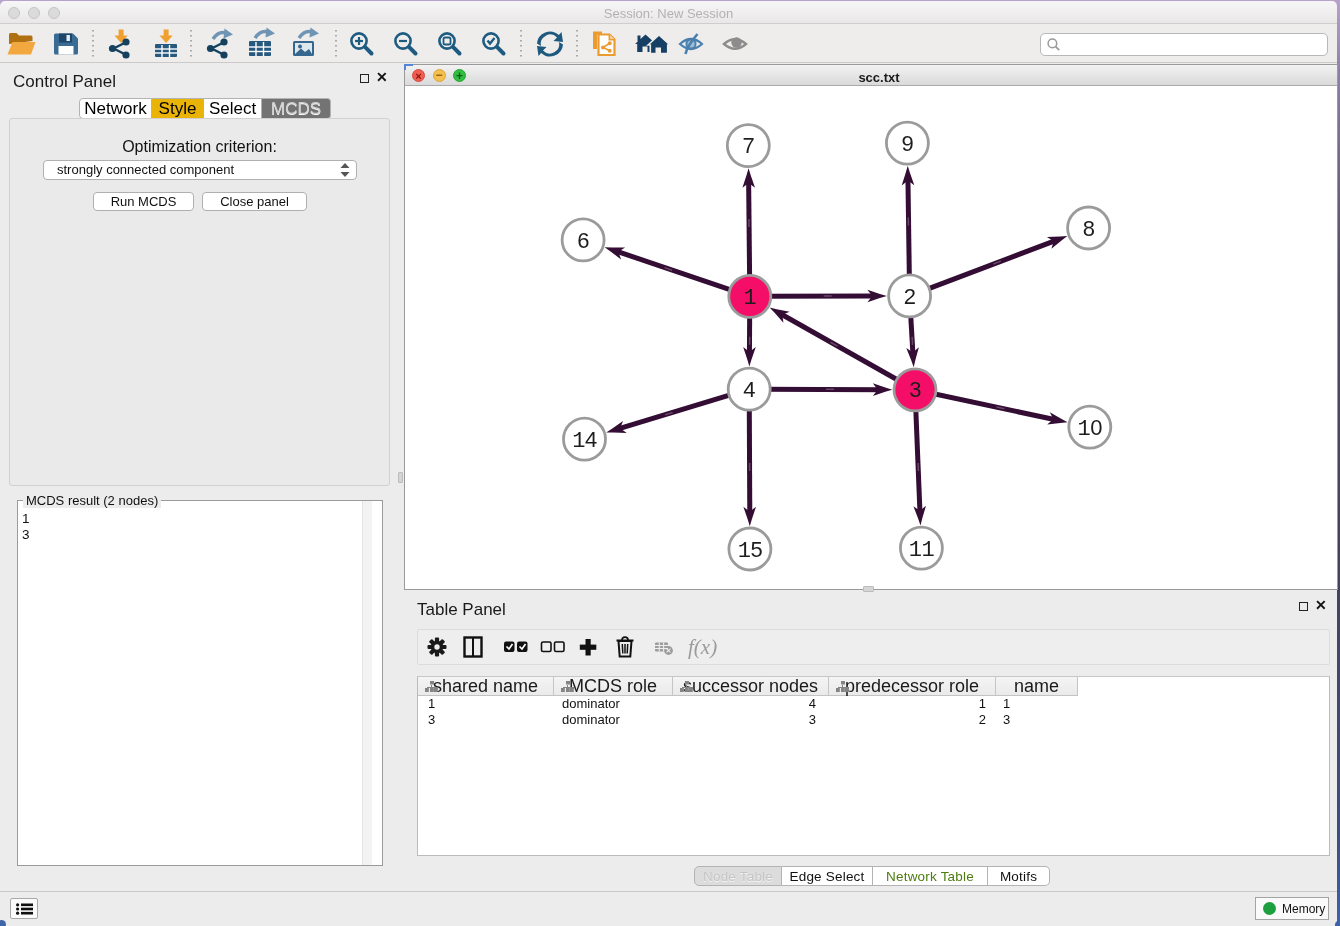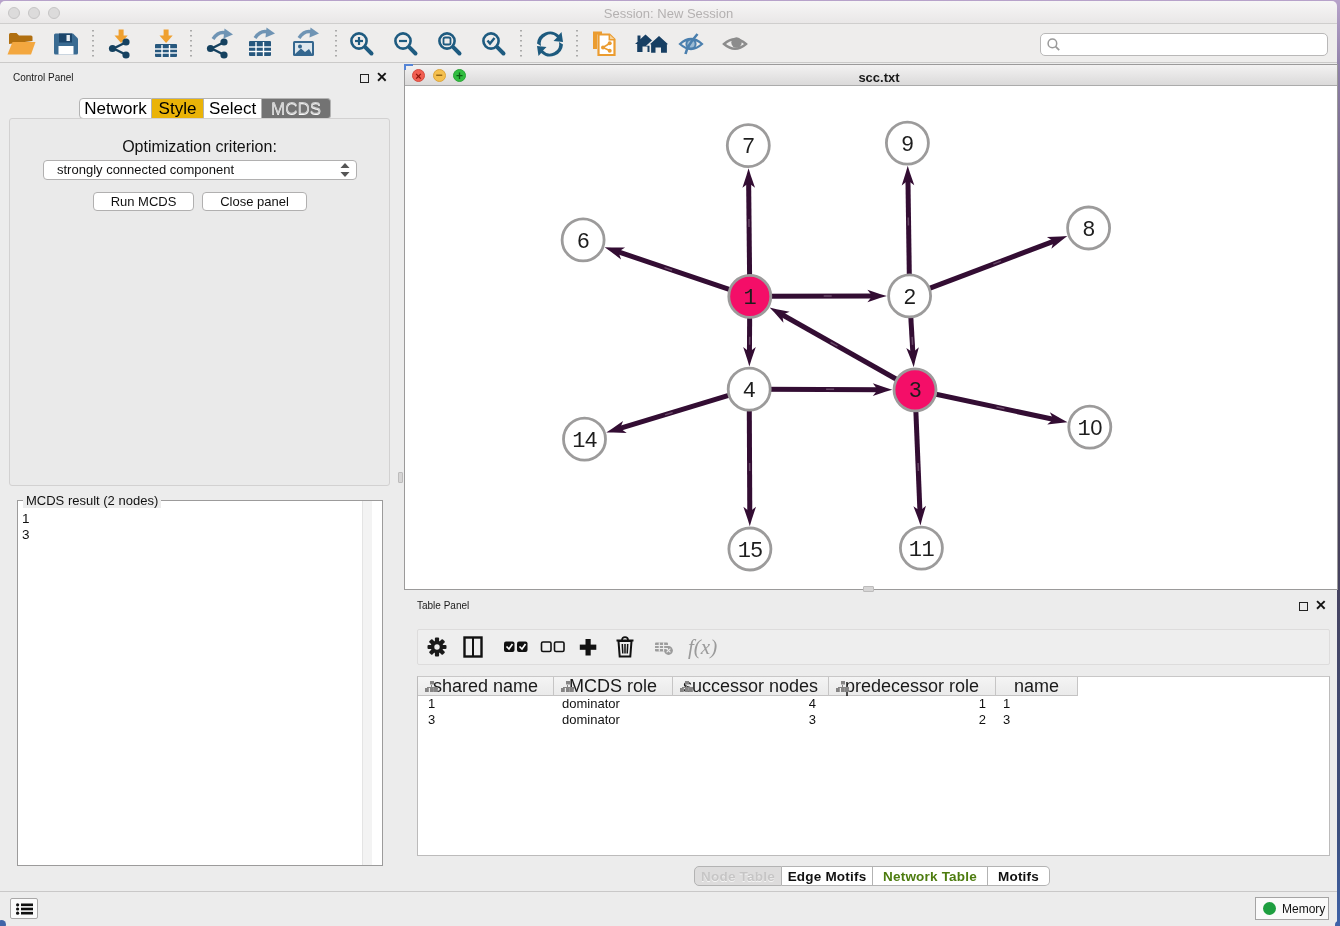--- a/index.html
+++ b/index.html
@@ -1,17 +1,17 @@
 <!DOCTYPE html>
 <html><head><meta charset="utf-8"><style>
 *{margin:0;padding:0;box-sizing:border-box}
 html,body{width:1340px;height:926px;overflow:hidden}
 body{font-family:"Liberation Sans",sans-serif;background:#ececec;position:relative}
 .abs{position:absolute}
-.ttl{font-size:10px;color:#1a1a1a}
+.ttl{font-size:17px;color:#1a1a1a}
 </style></head><body>
 
 <div class="abs" style="left:0;top:0;width:1340px;height:3px;background:#b7a2ca"></div>
 <div class="abs" style="left:0;top:0;width:10px;height:10px;background:#b7a2ca"></div>
 <div class="abs" style="right:0;top:0;width:10px;height:10px;background:#b7a2ca"></div>
 
 <div class="abs" style="left:1337px;top:0;width:3px;height:926px;background:linear-gradient(#b7a2ca 0%,#8d7ea6 8%,#554c66 30%,#47415c 60%,#3c4f7e 90%,#3f62a8 100%)"></div>
 
 <div class="abs" style="left:0;top:1px;width:1337px;height:23px;background:linear-gradient(#f7f6f6,#e9e7e7);border-radius:5px 5px 0 0;border-bottom:1px solid #cfcecd"></div>
 <div class="abs" style="left:8px;top:7px;width:12px;height:12px;border-radius:50%;background:#dcdbdb;border:1px solid #c6c5c5"></div>
@@ -352,23 +352,23 @@
  <div style="width:82px;padding-left:7px">1</div>
 </div>
 <div class="abs" style="left:418px;top:712px;height:16px;display:flex;font-size:13px;color:#111;line-height:16px">
  <div style="width:136px;padding-left:10px">3</div>
  <div style="width:119px;padding-left:8px">dominator</div>
  <div style="width:156px;padding-right:13px;text-align:right">3</div>
  <div style="width:167px;padding-right:10px;text-align:right">2</div>
  <div style="width:82px;padding-left:7px">3</div>
 </div>
 
-<div class="abs" style="left:694px;top:866px;height:20px;display:flex;font-size:13.5px;font-weight:bold;letter-spacing:0.2px">
+<div class="abs" style="left:694px;top:866px;height:20px;display:flex;font-size:13.5px;font-weight:normal;letter-spacing:0.2px">
  <div style="width:88px;background:#dddcdc;border:1px solid #b3b3b3;border-radius:5px 0 0 5px;display:flex;align-items:center;justify-content:center;color:#c6c5c5;text-shadow:0 1px 0 #f5f5f5">Node Table</div>
- <div style="width:91px;background:#fff;border:1px solid #b3b3b3;border-left:none;display:flex;align-items:center;justify-content:center;color:#111">Edge Motifs</div>
+ <div style="width:91px;background:#fff;border:1px solid #b3b3b3;border-left:none;display:flex;align-items:center;justify-content:center;color:#111">Edge Select</div>
  <div style="width:115px;background:#fff;border:1px solid #b3b3b3;border-left:none;display:flex;align-items:center;justify-content:center;color:#4d7c0f">Network Table</div>
  <div style="width:62px;background:#fff;border:1px solid #b3b3b3;border-left:none;border-radius:0 5px 5px 0;display:flex;align-items:center;justify-content:center;color:#111">Motifs</div>
 </div>
 
 <div class="abs" style="left:0;top:891px;width:1337px;height:35px;background:#ececec;border-top:1px solid #c9c8c8"></div>
 <div class="abs" style="left:10px;top:898px;width:28px;height:21px;background:#fbfbfb;border:1px solid #a9a8a8;border-radius:2px"></div>
 <svg class="abs" style="left:16px;top:903px" width="17" height="12" viewBox="0 0 17 12" fill="#111">
  <circle cx="1.6" cy="1.8" r="1.6"></circle>
     <rect x="5" y="0.5" width="12" height="2.6"></rect>
  <circle cx="1.6" cy="6" r="1.6"></circle>

